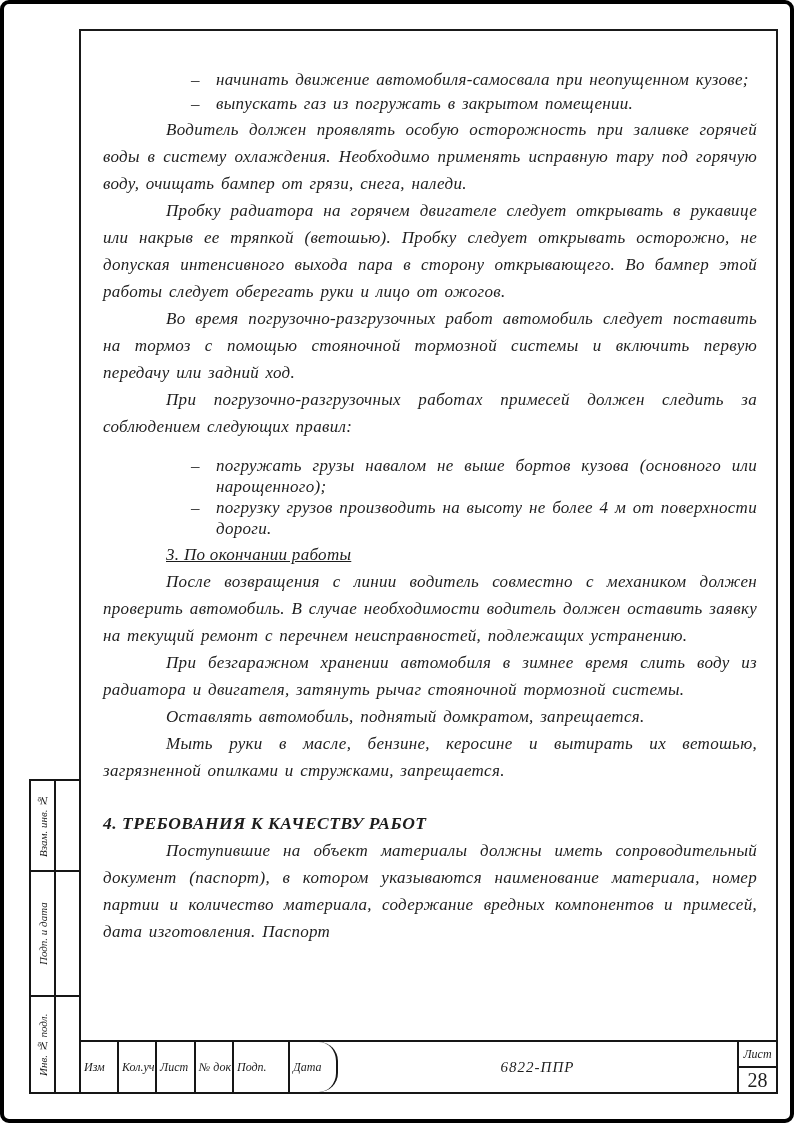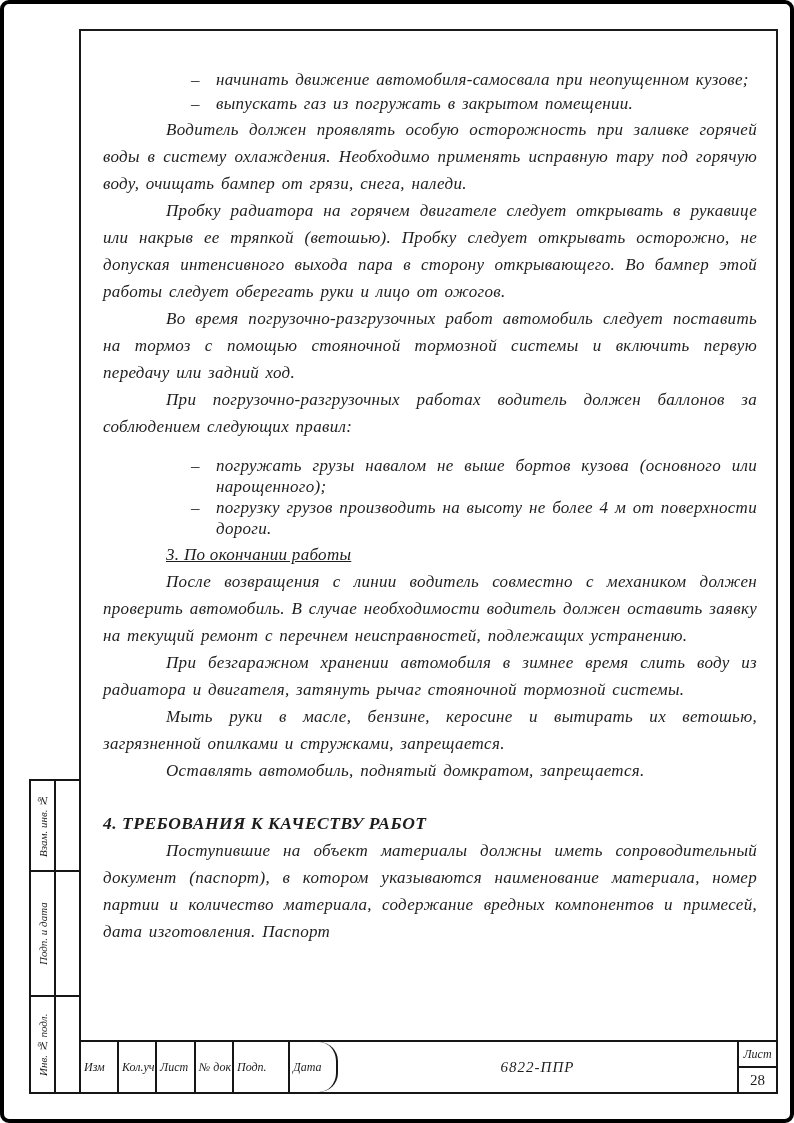--- a/index.html
+++ b/index.html
@@ -39,21 +39,21 @@
   .s-lab { flex:1; display:flex; align-items:center; padding-left:3px;
            font-size:12px; white-space:nowrap; overflow:hidden; }
   .s-doc { position:absolute; left:257px; width:399px; top:0; bottom:0;
            border-right:2px solid #161616; display:flex; align-items:center;
            justify-content:center; font-size:15px; letter-spacing:1px; }
   .s-sheet { position:absolute; left:658px; right:0; top:0; bottom:0;
              display:flex; flex-direction:column; }
   .s-sheet-lab { height:24px; border-bottom:2px solid #161616; display:flex;
                  align-items:center; justify-content:center; font-size:12px; }
   .s-sheet-num { flex:1; display:flex; align-items:center; justify-content:center;
-                 font-size:15px; font-style:normal;border-radius:8px; }
+                 font-size:20px; font-style:normal;border-radius:8px; }
   
   .side { position:absolute; left:25px; top:775px; width:52px; }
   .side-box { position:relative; box-sizing:border-box; width:52px;
               border:2px solid #161616; }
   .side-box + .side-box { margin-top:-2px; }
   .sb1 { height:93px; } .sb2 { height:127px; } .sb3 { height:99px; }
   .side-div { position:absolute; left:23px; top:0; bottom:0; width:2px; background:#161616; }
   .side-lab { position:absolute; left:0; top:0; width:23px; height:100%;
               writing-mode:vertical-rl; transform:rotate(180deg);
               display:flex; align-items:center; justify-content:center;
@@ -70,39 +70,39 @@
       <span class="dash">–</span>
       <span>начинать движение автомобиля-самосвала при неопущенном кузове;</span>
     </div>
     <div class="li li-top">
       <span class="dash">–</span>
       <span>выпускать газ из погружать в закрытом помещении.</span>
     </div>
     <p class="para">Водитель должен проявлять особую осторожность при заливке горячей воды в систему охлаждения. Необходимо применять исправную тару под горячую воду, очищать бампер от грязи, снега, наледи.</p>
     <p class="para">Пробку радиатора на горячем двигателе следует открывать в рукавице или накрыв ее тряпкой (ветошью). Пробку следует открывать осторожно, не допуская интенсивного выхода пара в сторону открывающего. Во бампер этой работы следует оберегать руки и лицо от ожогов.</p>
     <p class="para">Во время погрузочно-разгрузочных работ автомобиль следует поставить на тормоз с помощью стояночной тормозной системы и включить первую передачу или задний ход.</p>
-    <p class="para">При погрузочно-разгрузочных работах водитель должен баллонов за соблюдением следующих правил:</p>
+    <p class="para">При погрузочно-разгрузочных работах примесей должен следить за соблюдением следующих правил:</p>
     <div class="rules">
       <div class="li li-rule">
         <span class="dash">–</span>
         <span>погружать грузы навалом не выше бортов кузова (основного или нарощенного);</span>
       </div>
       <div class="li li-rule">
         <span class="dash">–</span>
         <span>погрузку грузов производить на высоту не более 4 м от поверхности дороги.</span>
       </div>
     </div>
   </div>
 
   <div class="tgroup gB">
     <p class="h3">3. По окончании работы</p>
     <p class="para">После возвращения с линии водитель совместно с механиком должен проверить автомобиль. В случае необходимости водитель должен оставить заявку на текущий ремонт с перечнем неисправностей, подлежащих устранению.</p>
     <p class="para">При безгаражном хранении автомобиля в зимнее время слить воду из радиатора и двигателя, затянуть рычаг стояночной тормозной системы.</p>
+    <p class="para">Оставлять автомобиль, поднятый домкратом, запрещается.</p>
     <p class="para">Мыть руки в масле, бензине, керосине и вытирать их ветошью, загрязненной опилками и стружками, запрещается.</p>
-    <p class="para">Оставлять автомобиль, поднятый домкратом, запрещается.</p>
   </div>
 
   <div class="tgroup gC">
     <p class="hb">4. ТРЕБОВАНИЯ К КАЧЕСТВУ РАБОТ</p>
     <p class="para">Поступившие на объект материалы должны иметь сопроводительный документ (паспорт), в котором указываются наименование материала, номер партии и количество материала, содержание вредных компонентов и примесей, дата изготовления. Паспорт</p>
   </div>
 
   <div class="stamp">
     <div class="stamp-cols">
       <div class="s-col s-c1">

